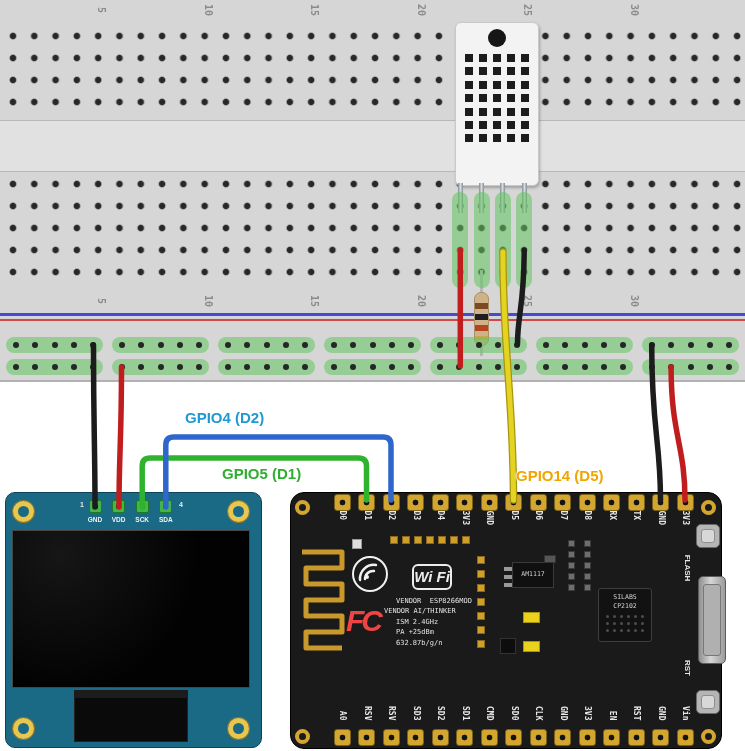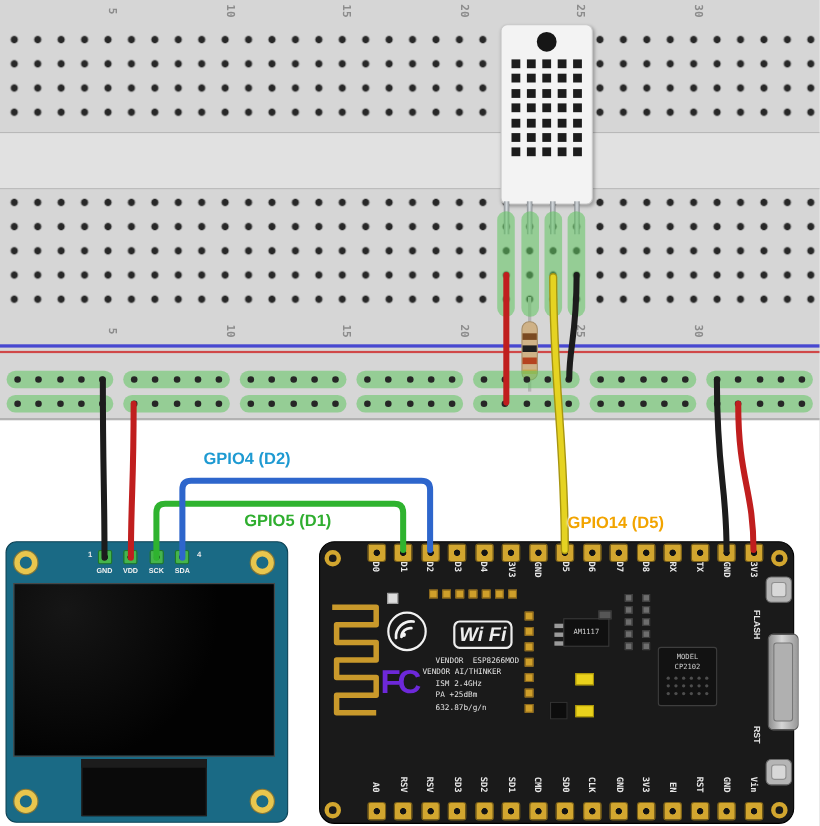--- a/index.html
+++ b/index.html
@@ -76,28 +76,28 @@
   </svg>
 
   <div class="abs" style="left:352px;top:556px;width:36px;height:36px;border:2.5px solid #f2f2f2;border-radius:50%;">
     <svg width="31" height="31" viewBox="0 0 31 31">
       <path d="M6 22 A 14 14 0 0 1 22 7" stroke="#f2f2f2" stroke-width="2.5" fill="none" stroke-linecap="round"></path>
       <path d="M11 21 A 8 8 0 0 1 20 13" stroke="#f2f2f2" stroke-width="2.5" fill="none" stroke-linecap="round"></path>
       <circle cx="13" cy="19" r="2" fill="#f2f2f2"></circle>
     </svg>
   </div>
 
-  <div class="abs" style="left:412px;top:564px;width:54px;height:26px;border:2px solid #ededed;border-radius:6px;color:#ededed;font-weight:bold;font-style:italic;font-size:18px;text-align:center;line-height:22px;">Wi Fi</div>
-  <div class="abs" style="left:346px;top:604px;font-size:30px;font-weight:bold;color:#6d28d9;letter-spacing:-3px;">FC</div>
+  <div class="abs" style="left:412px;top:564px;width:40px;height:26px;border:2px solid #ededed;border-radius:6px;color:#ededed;font-weight:bold;font-style:italic;font-size:15px;text-align:center;line-height:22px;">Wi Fi</div>
+  <div class="abs" style="left:346px;top:604px;font-size:30px;font-weight:bold;font-style:italic;color:#ef4444;letter-spacing:-3px;">FC</div>
 
   <div class="abs" style="left:512px;top:562px;width:42px;height:26px;background:#101010;border:1px solid #3a3a3a;"></div>
   <div class="abs chiptext" style="left:512px;top:570px;width:42px;">AM1117</div>
 
   <div class="abs" style="left:598px;top:588px;width:54px;height:54px;background:#121212;border:1px solid #3e3e3e;border-radius:3px;"></div>
-  <div class="abs chiptext" style="left:600px;top:593px;width:50px;">MODEL</div>
+  <div class="abs chiptext" style="left:600px;top:593px;width:50px;">SILABS</div>
   <div class="abs chiptext" style="left:600px;top:602px;width:50px;">CP2102</div>
 
   <div class="abs" style="left:523px;top:612px;width:17px;height:11px;background:#ead21c;border:1px solid #a89309;"></div>
   <div class="abs" style="left:523px;top:641px;width:17px;height:11px;background:#ead21c;border:1px solid #a89309;"></div>
   <div class="abs" style="left:500px;top:638px;width:16px;height:16px;background:#0d0d0d;border:1px solid #333;"></div>
   <div class="abs" style="left:544px;top:555px;width:12px;height:8px;background:#565656;border:1px solid #333;"></div>
   <div class="abs" style="left:352px;top:539px;width:10px;height:10px;background:#dedede;border:1px solid #999;"></div>
 
   <div class="abs" style="left:696px;top:524px;width:24px;height:24px;background:#b5b5b5;border:1px solid #6a6a6a;border-radius:5px;"></div>
   <div class="abs" style="left:701px;top:529px;width:14px;height:14px;background:#d8d8d8;border:1px solid #8f8f8f;border-radius:3px;"></div>

